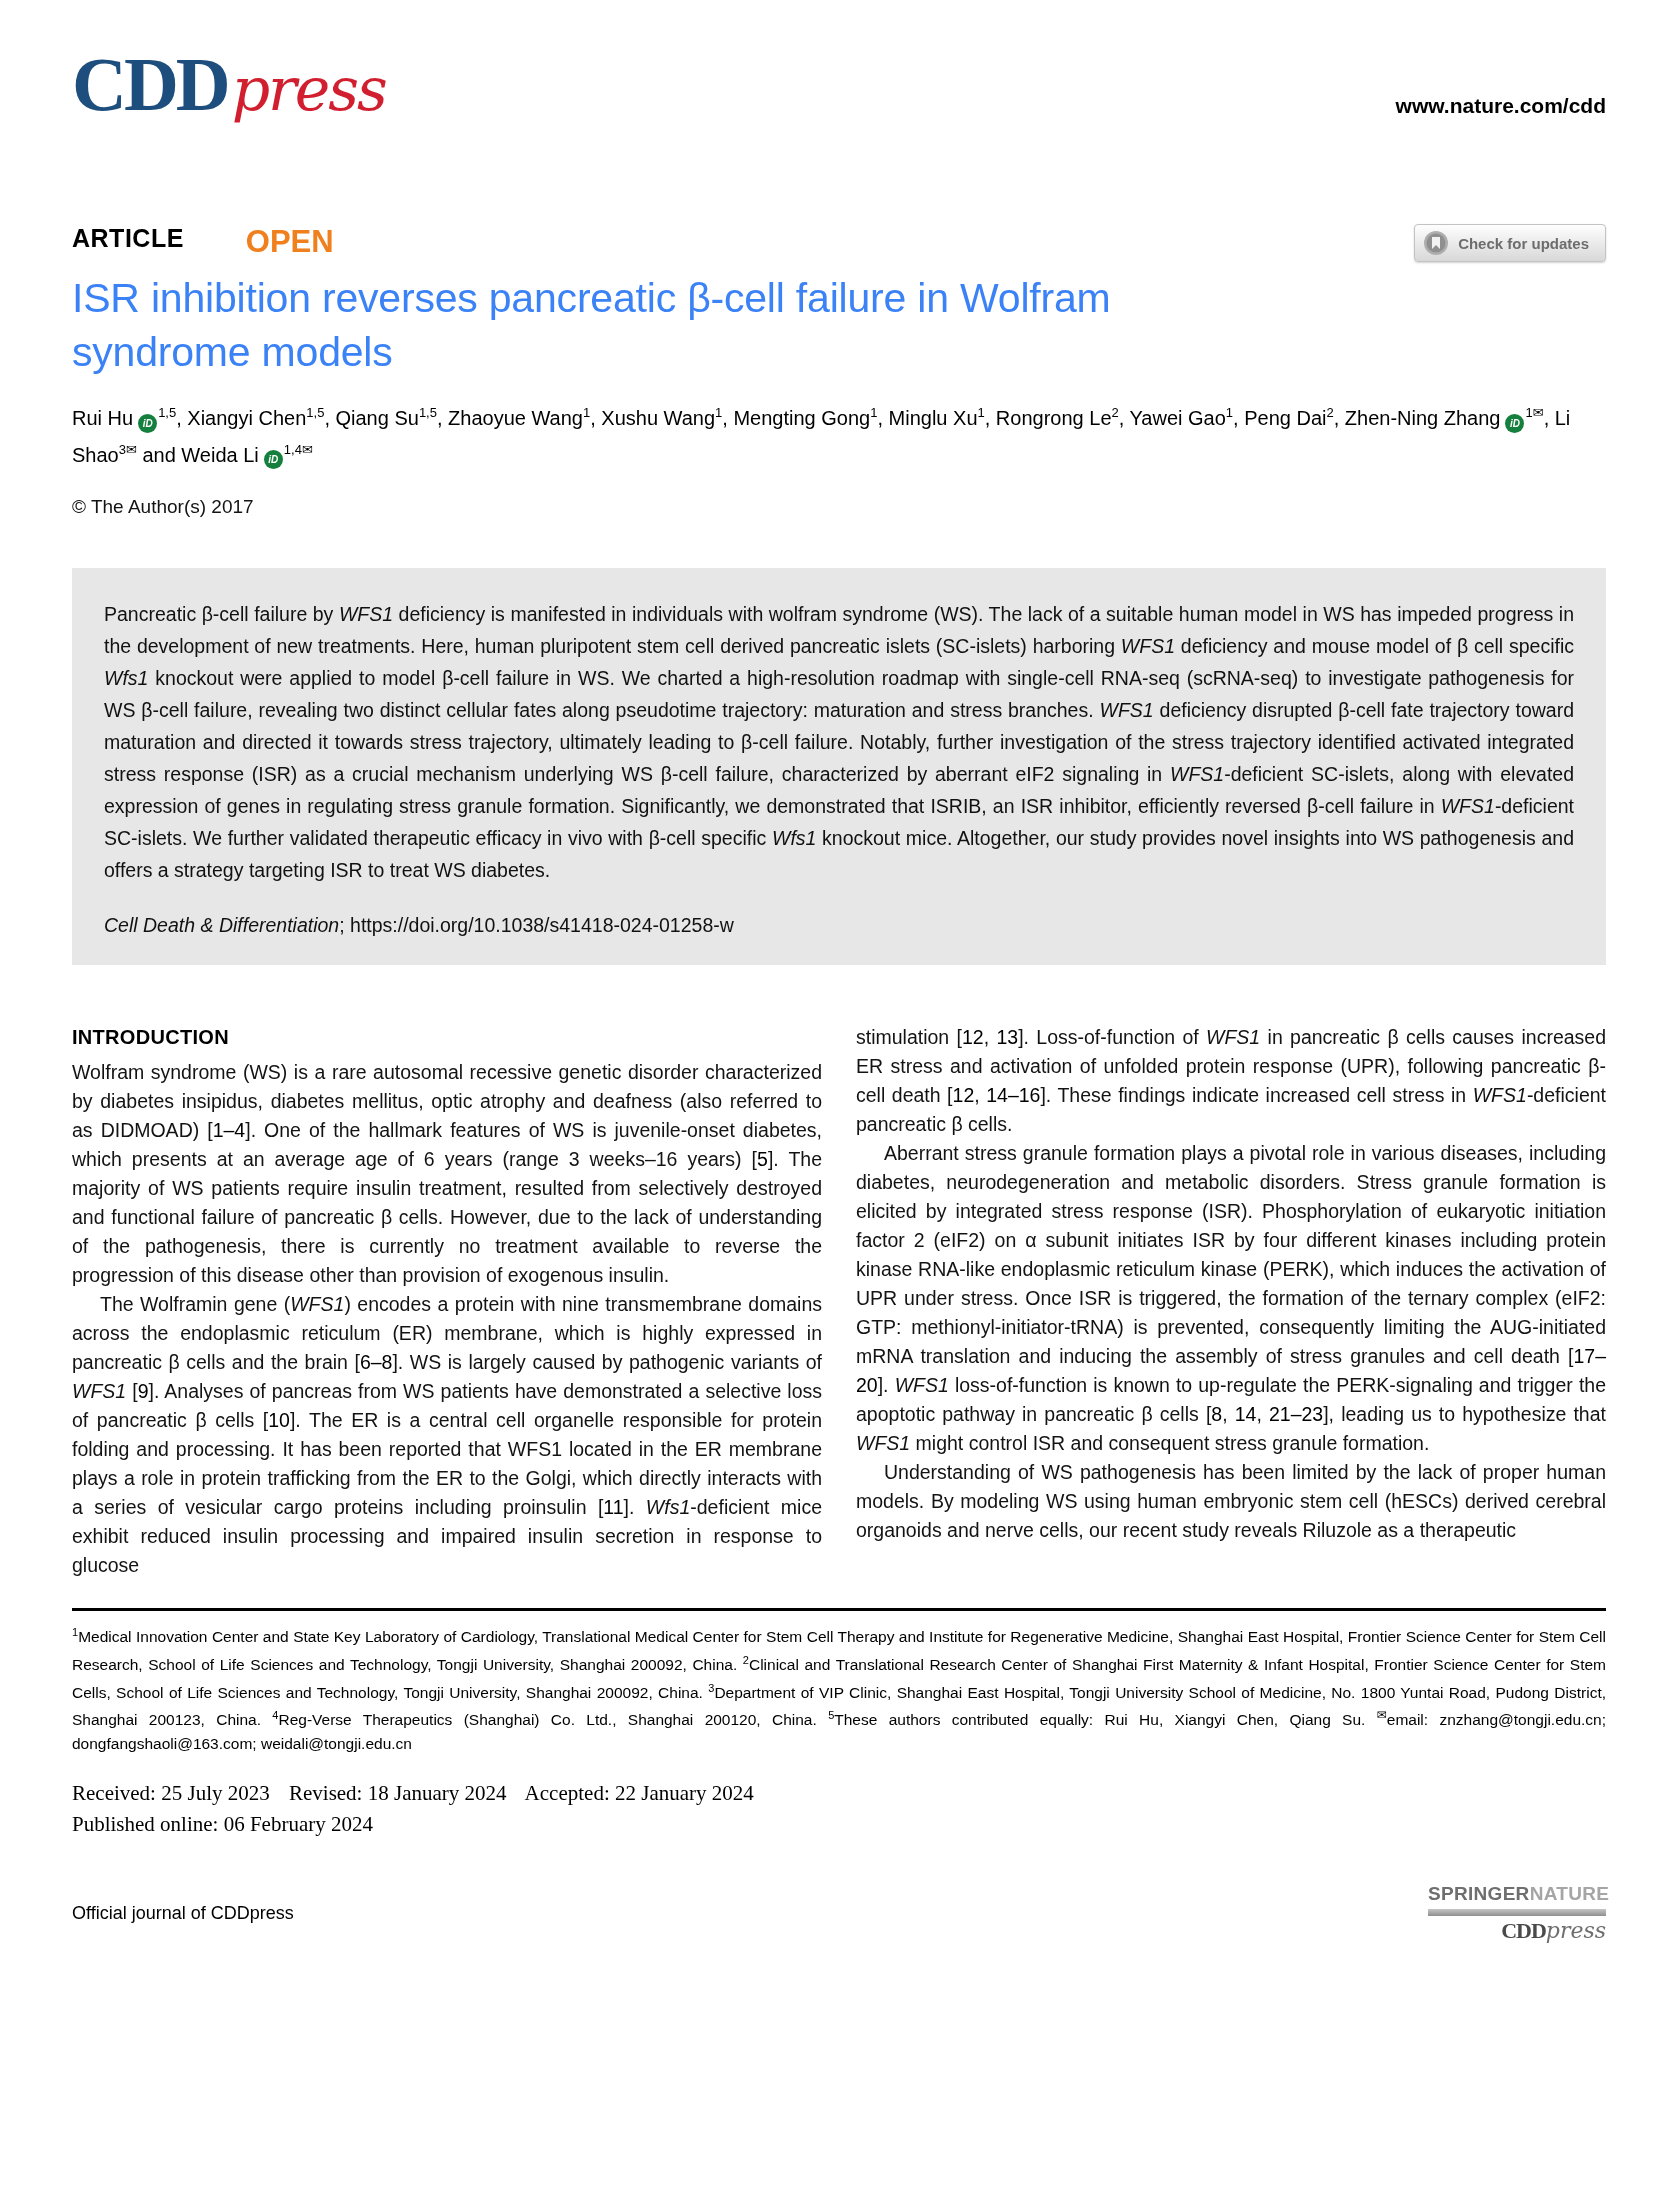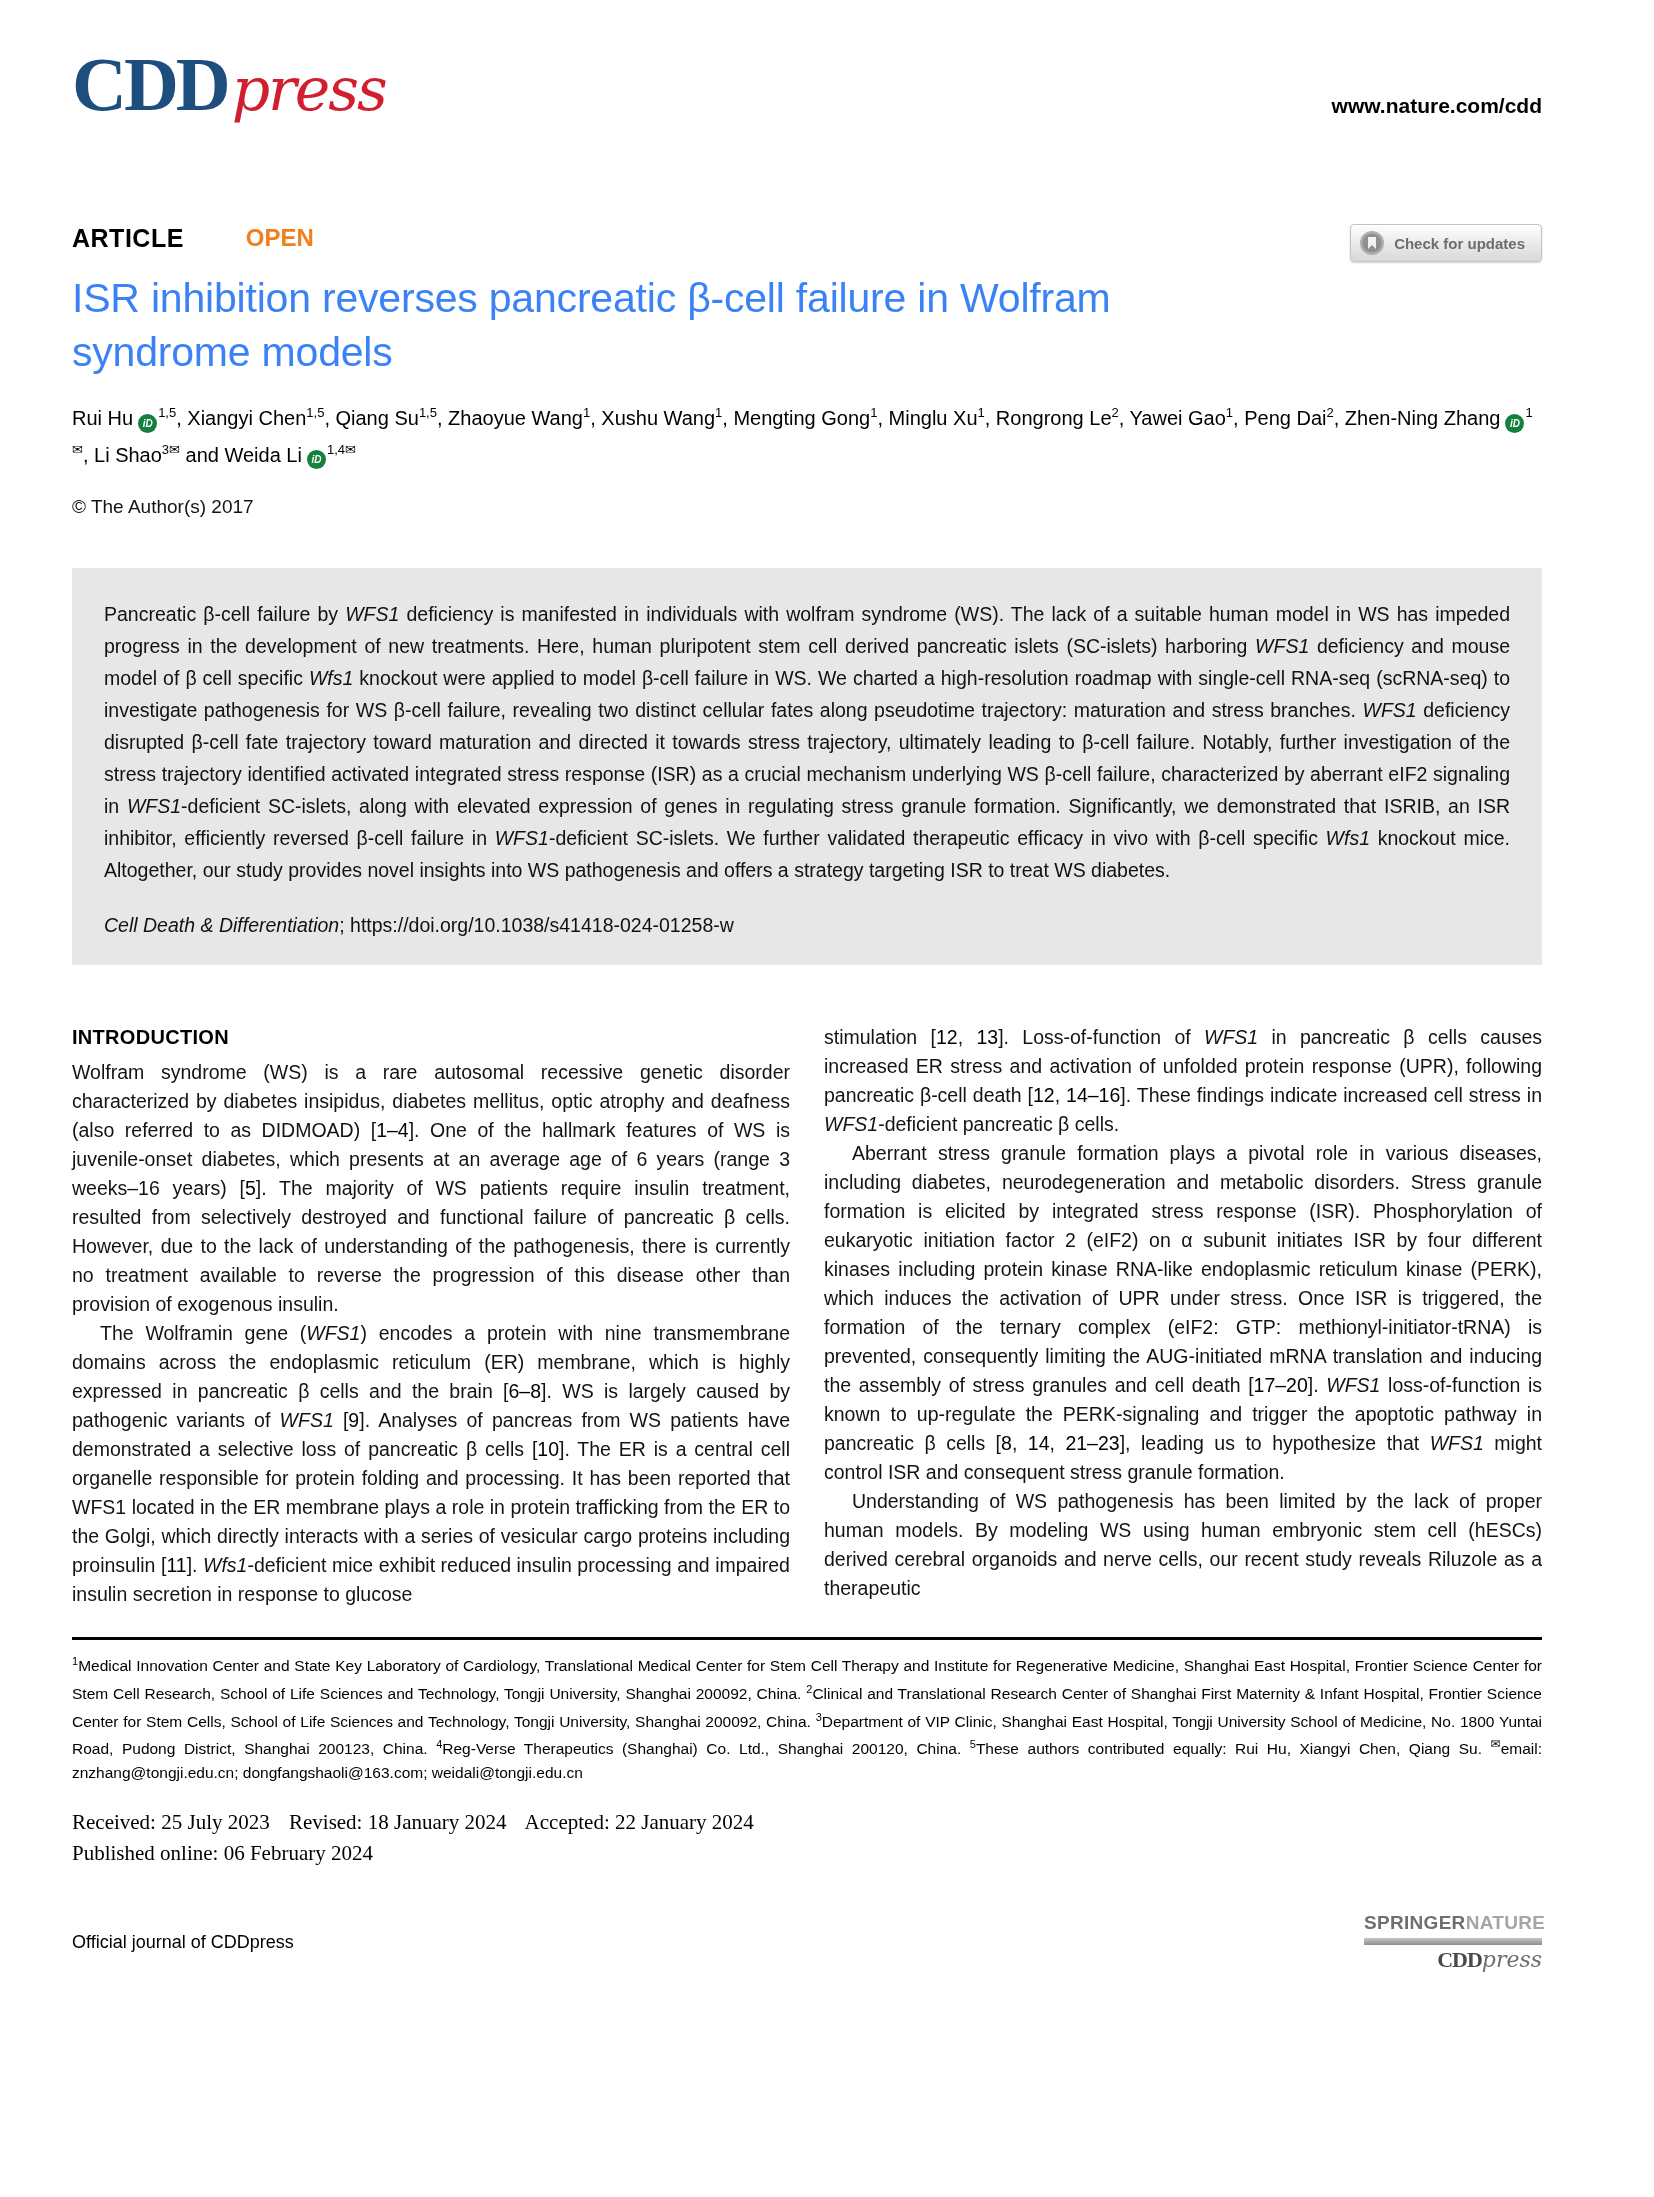--- a/index.html
+++ b/index.html
@@ -1,32 +1,32 @@
 <!DOCTYPE html>
 <html><head>
 <meta charset="utf-8">
 <style>
   html,body { margin:0; padding:0; background:#ffffff; }
   body { font-family:"Liberation Sans", sans-serif; color:#131313; }
   .page { width:1654px; height:2197px; margin:0 auto; box-sizing:border-box;
-          padding:30px 112px 0 72px; background:#fff; overflow:hidden; position:relative; }
+          padding:30px 48px 0 72px; background:#fff; overflow:hidden; position:relative; }
 
   
   .masthead { display:flex; justify-content:space-between; align-items:flex-end; height:92px; }
   .logo { display:flex; align-items:baseline; line-height:1; }
   .logo-cdd { font-family:"Liberation Serif", serif; font-weight:bold; font-size:76px;
               color:#1d4e7e; letter-spacing:-3px; }
   .logo-press { font-family:"DejaVu Serif", serif; font-style:italic; font-size:60px;
                 color:#d11f2f; margin-left:4px; letter-spacing:-2px; }
   .site-url { font-size:21px; font-weight:bold; color:#000; padding-bottom:4px; }
 
   
   .kicker-row { margin-top:102px; display:flex; }
   .kicker { font-size:25px; font-weight:bold; color:#000; letter-spacing:0.5px; }
-  .open-label { font-size:24px; font-weight:bold; color:#f07f1e; margin-left:62px; }
+  .open-label { font-size:31px; font-weight:bold; color:#f07f1e; margin-left:62px; }
   .check-badge { margin-left:auto; display:flex; align-items:center; gap:9px;
                  border:1px solid #c3c3c3; border-radius:4px;
                  background:linear-gradient(#fefefe,#d8d8d8);
                  padding:5px 16px 5px 8px; box-shadow:0 1px 2px rgba(0,0,0,.18);
                  color:#6d6d6d; font-weight:bold; font-size:15px; cursor:pointer; }
 
   
   .title { margin-top:9px; font-size:41px; line-height:54px; font-weight:400; color:#3b82f6;
            letter-spacing:-0.2px; }
   .authors { margin-top:18px; font-size:20px; line-height:32px; color:#000; }

